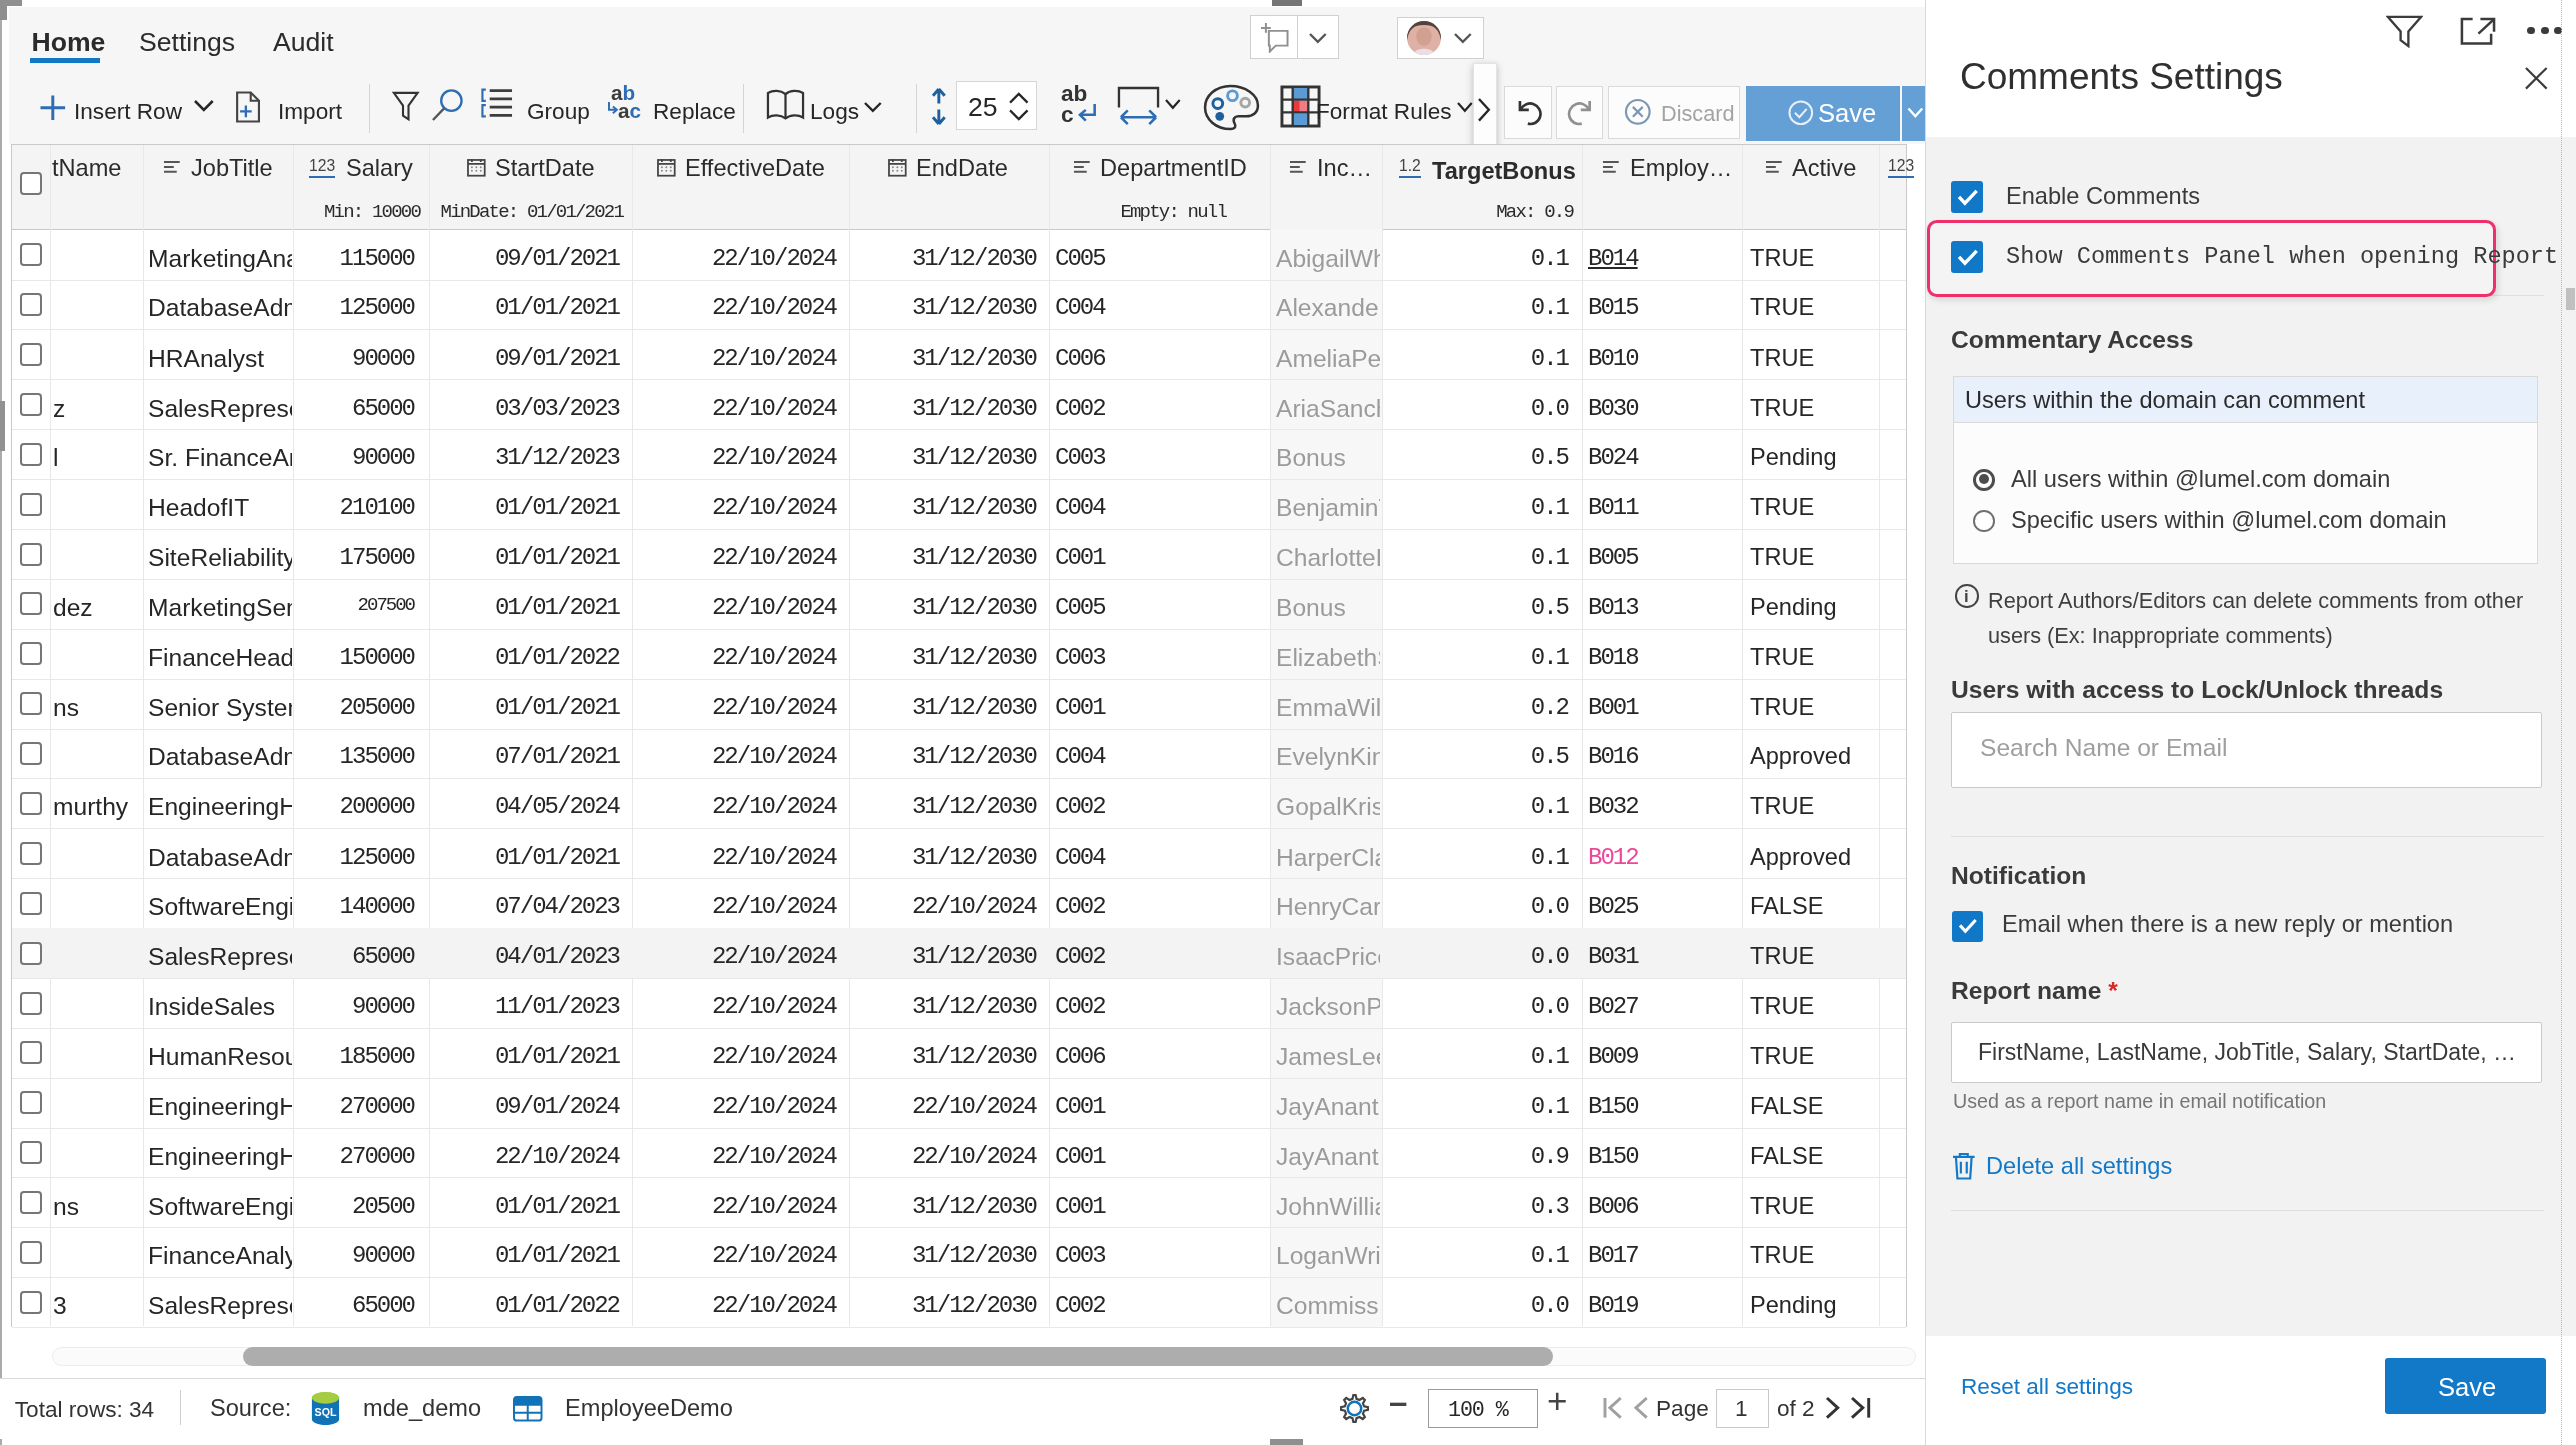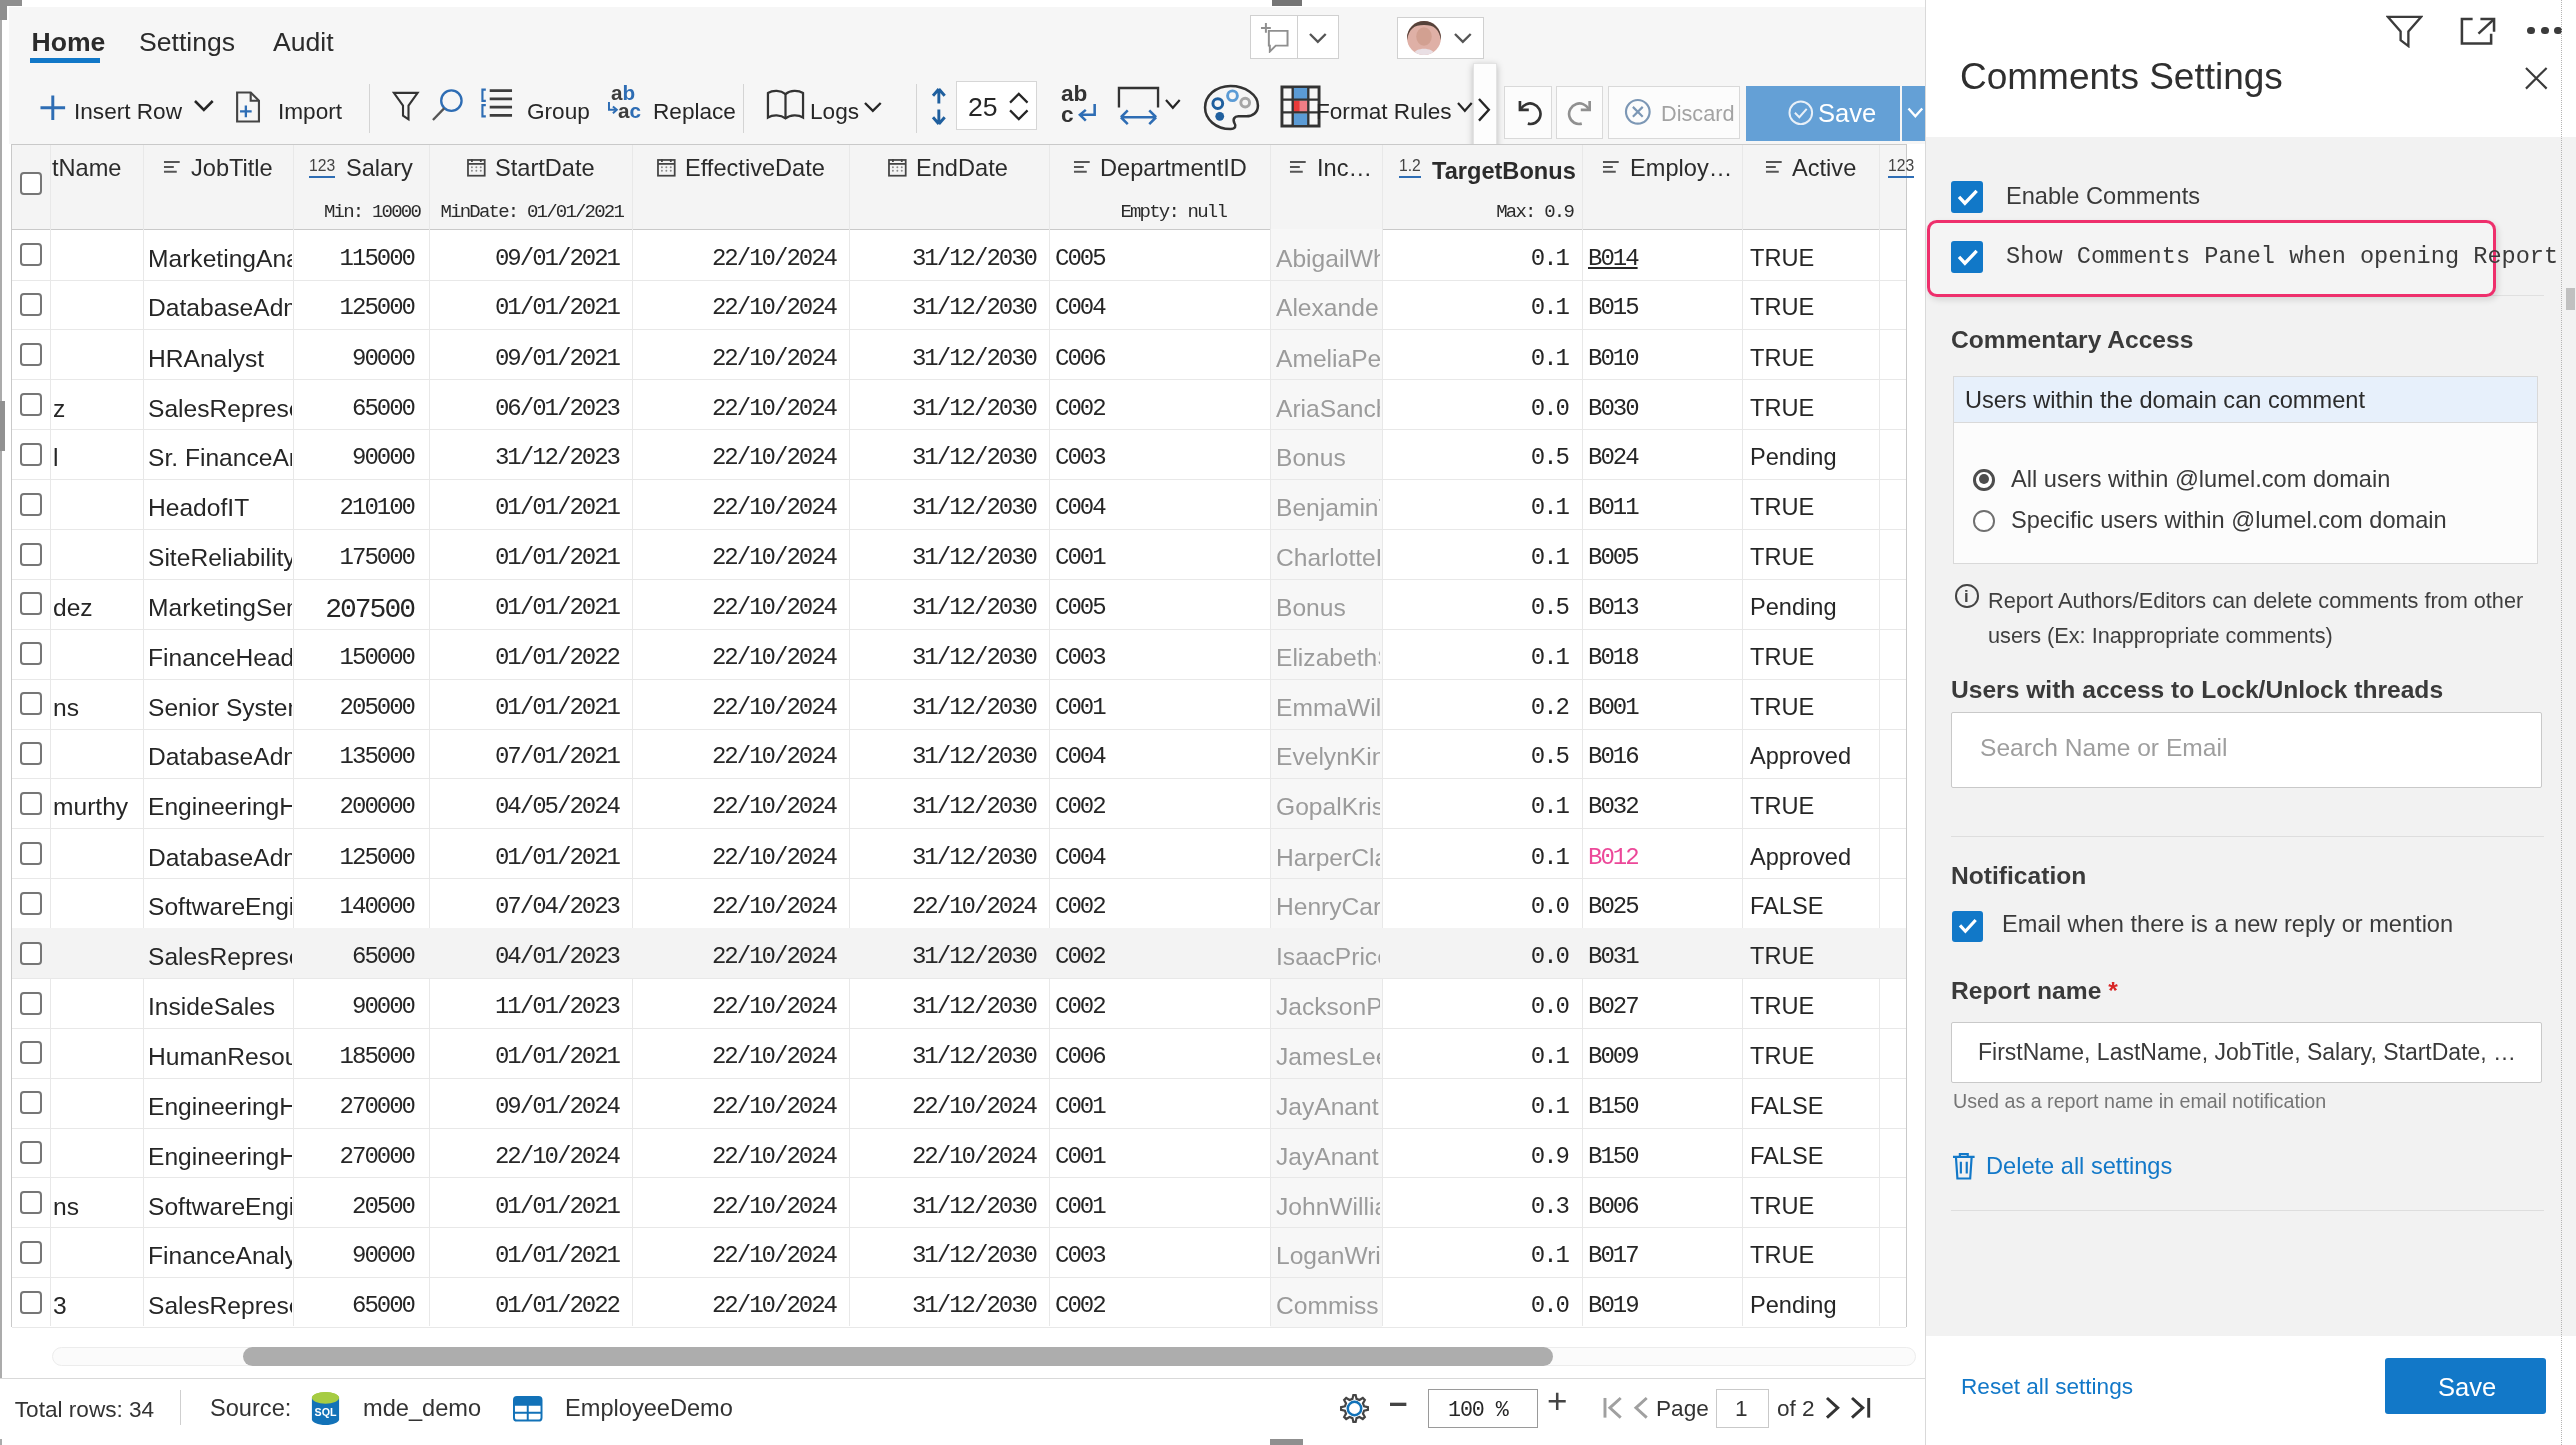--- a/index.html
+++ b/index.html
@@ -312,21 +312,21 @@
   <div class="abs mono" style="left:1055px;top:345px;width:213px;font-size:24px;color:#262626;overflow:hidden;white-space:nowrap;">C006</div>
   <div class="abs " style="left:1276px;top:345px;width:104px;font-size:24.6px;color:#9b9b9b;overflow:hidden;white-space:nowrap;">AmeliaPerez</div>
   <div class="abs mono" style="right:1008px;top:345px;font-size:24px;color:#262626;">0.1</div>
   <div class="abs mono" style="left:1588px;top:345px;width:153px;font-size:24px;color:#262626;overflow:hidden;white-space:nowrap;">B010</div>
   <div class="abs " style="left:1750px;top:345px;width:127px;font-size:23.6px;color:#262626;overflow:hidden;white-space:nowrap;">TRUE</div>
   <div class="abs" style="left:11.8px;top:429px;width:1894px;height:1px;background:#e8e8e8;"></div>
   <div class="abs" style="left:19.7px;top:393px;width:22.6px;height:22.6px;background:#fff;border:2px solid #767676;border-radius:3.9px;"></div>
   <div class="abs " style="left:53px;top:395px;width:88px;font-size:24.6px;color:#262626;overflow:hidden;white-space:nowrap;">z</div>
   <div class="abs " style="left:148px;top:395px;width:144px;font-size:24.6px;color:#262626;overflow:hidden;white-space:nowrap;">SalesRepresentative</div>
   <div class="abs mono" style="right:2162px;top:395px;font-size:24px;color:#262626;">65000</div>
-  <div class="abs mono" style="right:1957px;top:395px;font-size:24px;color:#262626;">06/01/2023</div>
+  <div class="abs mono" style="right:1957px;top:395px;font-size:24px;color:#262626;">03/03/2023</div>
   <div class="abs mono" style="right:1740px;top:395px;font-size:24px;color:#262626;">22/10/2024</div>
   <div class="abs mono" style="right:1540px;top:395px;font-size:24px;color:#262626;">31/12/2030</div>
   <div class="abs mono" style="left:1055px;top:395px;width:213px;font-size:24px;color:#262626;overflow:hidden;white-space:nowrap;">C002</div>
   <div class="abs " style="left:1276px;top:395px;width:104px;font-size:24.6px;color:#9b9b9b;overflow:hidden;white-space:nowrap;">AriaSanchez</div>
   <div class="abs mono" style="right:1008px;top:395px;font-size:24px;color:#262626;">0.0</div>
   <div class="abs mono" style="left:1588px;top:395px;width:153px;font-size:24px;color:#262626;overflow:hidden;white-space:nowrap;">B030</div>
   <div class="abs " style="left:1750px;top:395px;width:127px;font-size:23.6px;color:#262626;overflow:hidden;white-space:nowrap;">TRUE</div>
   <div class="abs" style="left:11.8px;top:479px;width:1894px;height:1px;background:#e8e8e8;"></div>
   <div class="abs" style="left:19.7px;top:443px;width:22.6px;height:22.6px;background:#fff;border:2px solid #767676;border-radius:3.9px;"></div>
   <div class="abs " style="left:53px;top:444px;width:88px;font-size:24.6px;color:#262626;overflow:hidden;white-space:nowrap;">l</div>
@@ -361,21 +361,21 @@
   <div class="abs mono" style="right:1540px;top:544px;font-size:24px;color:#262626;">31/12/2030</div>
   <div class="abs mono" style="left:1055px;top:544px;width:213px;font-size:24px;color:#262626;overflow:hidden;white-space:nowrap;">C001</div>
   <div class="abs " style="left:1276px;top:544px;width:104px;font-size:24.6px;color:#9b9b9b;overflow:hidden;white-space:nowrap;">CharlotteLee</div>
   <div class="abs mono" style="right:1008px;top:544px;font-size:24px;color:#262626;">0.1</div>
   <div class="abs mono" style="left:1588px;top:544px;width:153px;font-size:24px;color:#262626;overflow:hidden;white-space:nowrap;">B005</div>
   <div class="abs " style="left:1750px;top:544px;width:127px;font-size:23.6px;color:#262626;overflow:hidden;white-space:nowrap;">TRUE</div>
   <div class="abs" style="left:11.8px;top:629px;width:1894px;height:1px;background:#e8e8e8;"></div>
   <div class="abs" style="left:19.7px;top:592px;width:22.6px;height:22.6px;background:#fff;border:2px solid #767676;border-radius:3.9px;"></div>
   <div class="abs " style="left:53px;top:594px;width:88px;font-size:24.6px;color:#262626;overflow:hidden;white-space:nowrap;">dez</div>
   <div class="abs " style="left:148px;top:594px;width:144px;font-size:24.6px;color:#262626;overflow:hidden;white-space:nowrap;">MarketingSenior</div>
-  <div class="abs mono" style="right:2162px;top:594px;font-size:28px;color:#262626;">207500</div>
+  <div class="abs mono" style="right:2162px;top:594px;font-size:19px;color:#262626;">207500</div>
   <div class="abs mono" style="right:1957px;top:594px;font-size:24px;color:#262626;">01/01/2021</div>
   <div class="abs mono" style="right:1740px;top:594px;font-size:24px;color:#262626;">22/10/2024</div>
   <div class="abs mono" style="right:1540px;top:594px;font-size:24px;color:#262626;">31/12/2030</div>
   <div class="abs mono" style="left:1055px;top:594px;width:213px;font-size:24px;color:#262626;overflow:hidden;white-space:nowrap;">C005</div>
   <div class="abs " style="left:1276px;top:594px;width:104px;font-size:24.6px;color:#9b9b9b;overflow:hidden;white-space:nowrap;">Bonus</div>
   <div class="abs mono" style="right:1008px;top:594px;font-size:24px;color:#262626;">0.5</div>
   <div class="abs mono" style="left:1588px;top:594px;width:153px;font-size:24px;color:#262626;overflow:hidden;white-space:nowrap;">B013</div>
   <div class="abs " style="left:1750px;top:594px;width:127px;font-size:23.6px;color:#262626;overflow:hidden;white-space:nowrap;">Pending</div>
   <div class="abs" style="left:11.8px;top:679px;width:1894px;height:1px;background:#e8e8e8;"></div>
   <div class="abs" style="left:19.7px;top:642px;width:22.6px;height:22.6px;background:#fff;border:2px solid #767676;border-radius:3.9px;"></div>

